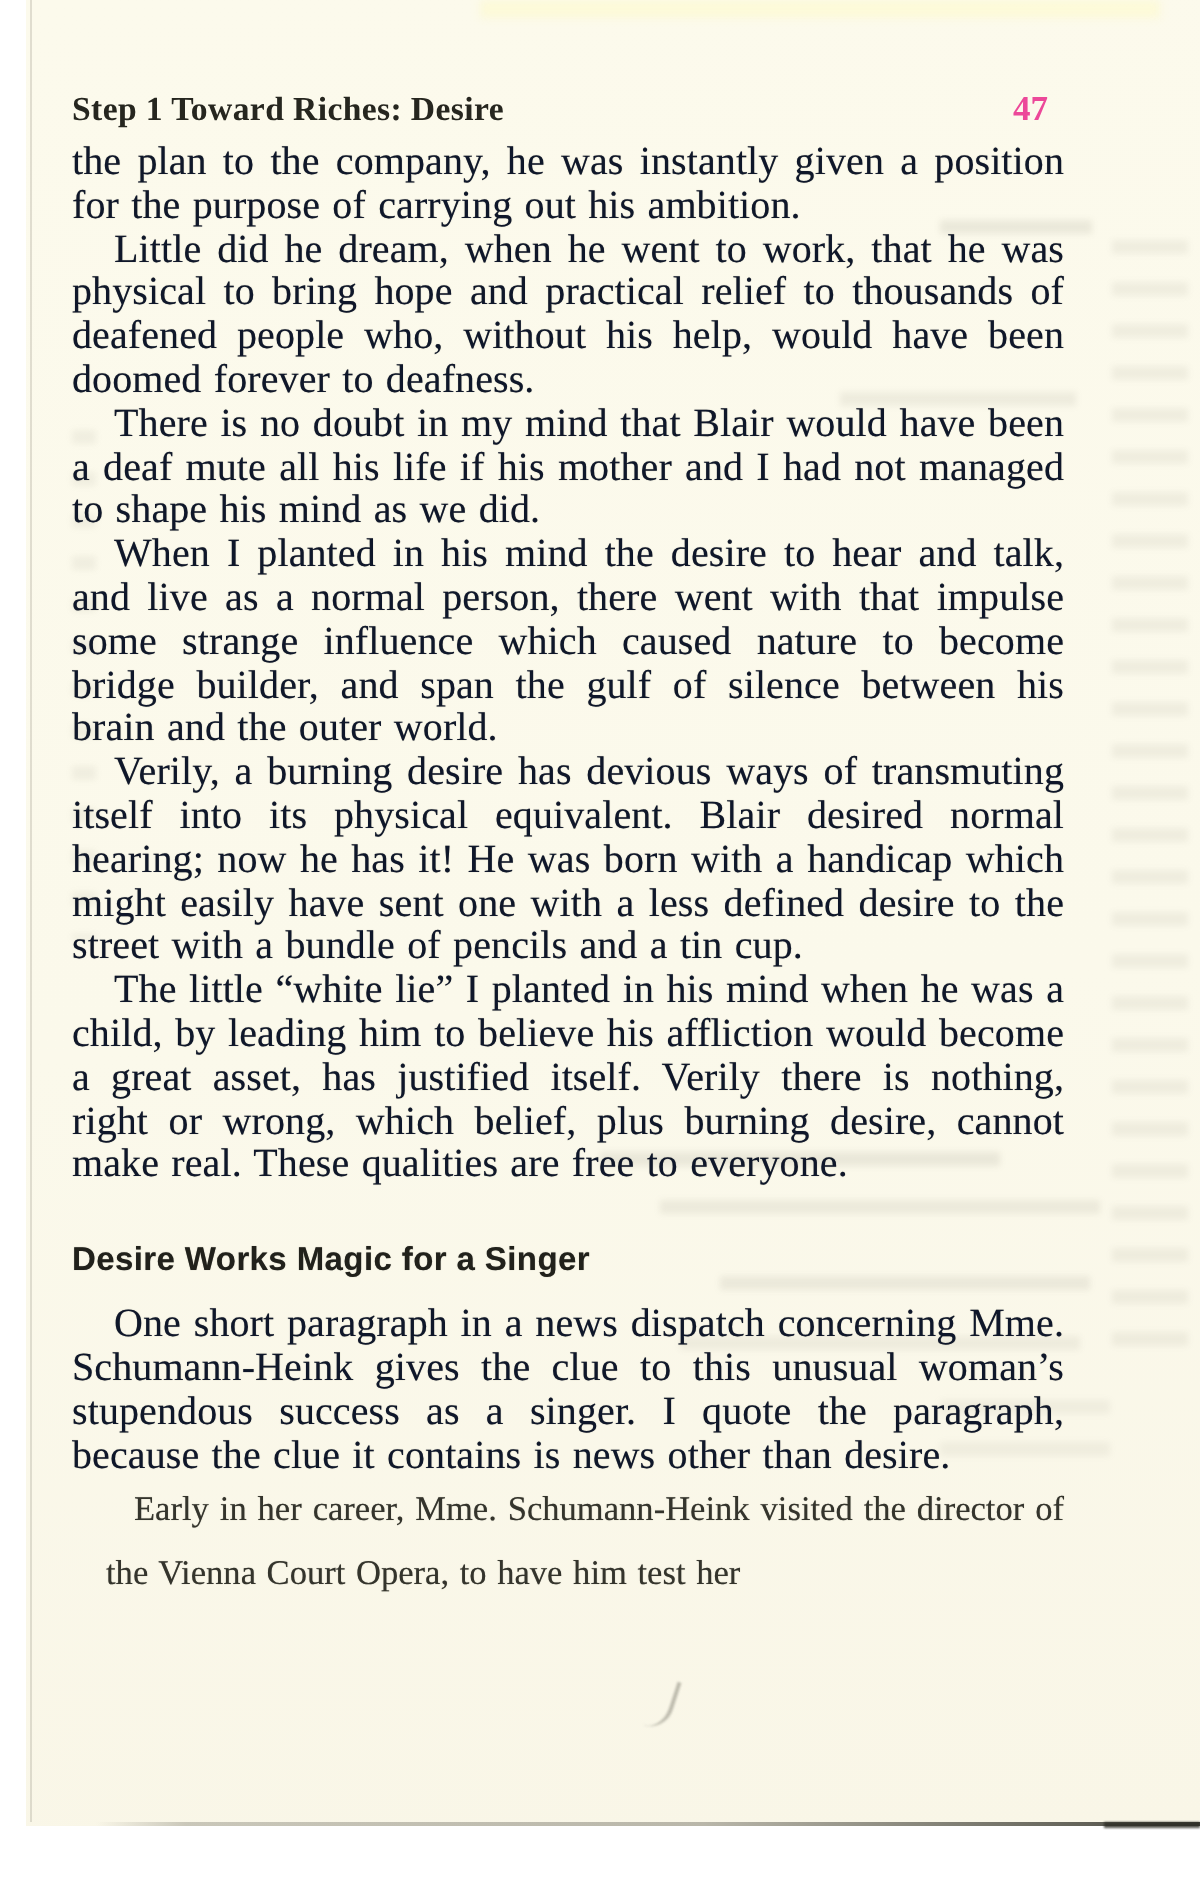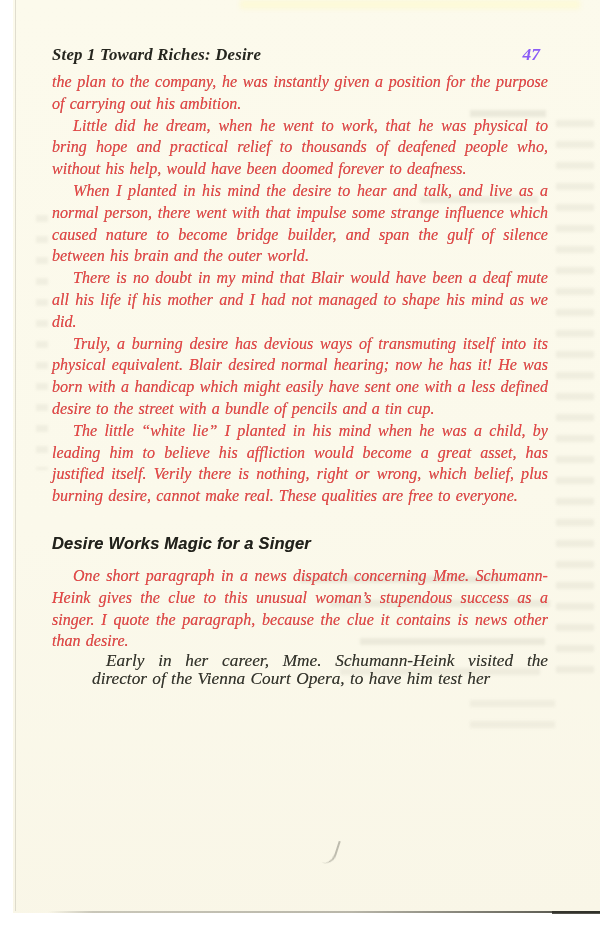--- a/index.html
+++ b/index.html
@@ -45,66 +45,66 @@
   }
   .bottom-edge-dark {
     position: absolute;
     right: 0; top: 911px; width: 48px; height: 3px;
     background: rgba(45,45,38,0.82);
     filter: blur(0.6px);
   }
   
   .content {
     position: absolute;
-    left: 52px; top: 44px; width: 496px; font-style: italic;
+    left: 36px; top: 44px; width: 496px;
   }
   .page-head {
     display: flex;
     justify-content: space-between;
     align-items: baseline;
     margin-bottom: 6px;
   }
   .chapter {
     font-weight: bold;
     font-size: 16.8px;
     line-height: 20px;
     letter-spacing: 0.2px;
     color: #26261f;
   }
   .pagenum {
     font-weight: bold;
     font-size: 17.5px;
-    color: #8b5cf6;
+    color: #ec4899;
     padding-right: 8px;
   }
   .body-text p.para {
     margin: 0;
-    font-size: 16px;
+    font-size: 20px;
     line-height: 21.8px;
     text-align: justify;
     text-indent: 21px;
     word-spacing: 1.1px;
     letter-spacing: 0.05px;
-    color: #ef4444;
+    color: #0f172a;
     text-shadow: 0 0 0.4px rgba(52,52,44,0.55);
   }
   .body-text p.noindent { text-indent: 0; }
   .section-heading {
     font-family: "Liberation Sans", "DejaVu Sans", sans-serif;
     font-size: 16.5px;
     font-weight: bold;
     letter-spacing: 0.2px;
     color: #21211b;
     margin: 27px 0 12px 0;
     text-shadow: 0 0 0.4px rgba(33,33,27,0.5);
   }
   .quote {
-    margin: 0 0 0 40px;
+    margin: 0 0 0 17px;
     font-size: 17.3px;
-    line-height: 18px;
+    line-height: 32px;
     text-align: justify;
     text-indent: 14px;
     word-spacing: 1px;
     color: #34342c;
     text-shadow: 0 0 0.4px rgba(52,52,44,0.55);
   }
   
   .bleed {
     position: absolute;
     filter: blur(1.6px);
@@ -146,23 +146,23 @@
   <div class="content">
 
     <div class="page-head">
       <span class="chapter">Step 1 Toward Riches: Desire</span>
       <span class="pagenum">47</span>
     </div>
 
     <div class="body-text">
       <p class="para noindent">the plan to the company, he was instantly given a position for the purpose of carrying out his ambition.</p>
       <p class="para">Little did he dream, when he went to work, that he was physical to bring hope and practical relief to thousands of deafened people who, without his help, would have been doomed forever to deafness.</p>
+      <p class="para">There is no doubt in my mind that Blair would have been a deaf mute all his life if his mother and I had not managed to shape his mind as we did.</p>
       <p class="para">When I planted in his mind the desire to hear and talk, and live as a normal person, there went with that impulse some strange influence which caused nature to become bridge builder, and span the gulf of silence between his brain and the outer world.</p>
-      <p class="para">There is no doubt in my mind that Blair would have been a deaf mute all his life if his mother and I had not managed to shape his mind as we did.</p>
-      <p class="para">Truly, a burning desire has devious ways of transmuting itself into its physical equivalent. Blair desired normal hearing; now he has it! He was born with a handicap which might easily have sent one with a less defined desire to the street with a bundle of pencils and a tin cup.</p>
+      <p class="para">Verily, a burning desire has devious ways of transmuting itself into its physical equivalent. Blair desired normal hearing; now he has it! He was born with a handicap which might easily have sent one with a less defined desire to the street with a bundle of pencils and a tin cup.</p>
       <p class="para">The little “white lie” I planted in his mind when he was a child, by leading him to believe his affliction would become a great asset, has justified itself. Verily there is nothing, right or wrong, which belief, plus burning desire, cannot make real. These qualities are free to everyone.</p>
       <h2 class="section-heading">Desire Works Magic for a Singer</h2>
       <p class="para">One short paragraph in a news dispatch concerning Mme. Schumann-Heink gives the clue to this unusual woman’s stupendous success as a singer. I quote the paragraph, because the clue it contains is news other than desire.</p>
       <p class="quote">Early in her career, Mme. Schumann-Heink visited the director of the Vienna Court Opera, to have him test her</p>
     </div>
 
   </div>
 
   <div class="pencil"></div>
   <div class="bottom-edge"></div>

